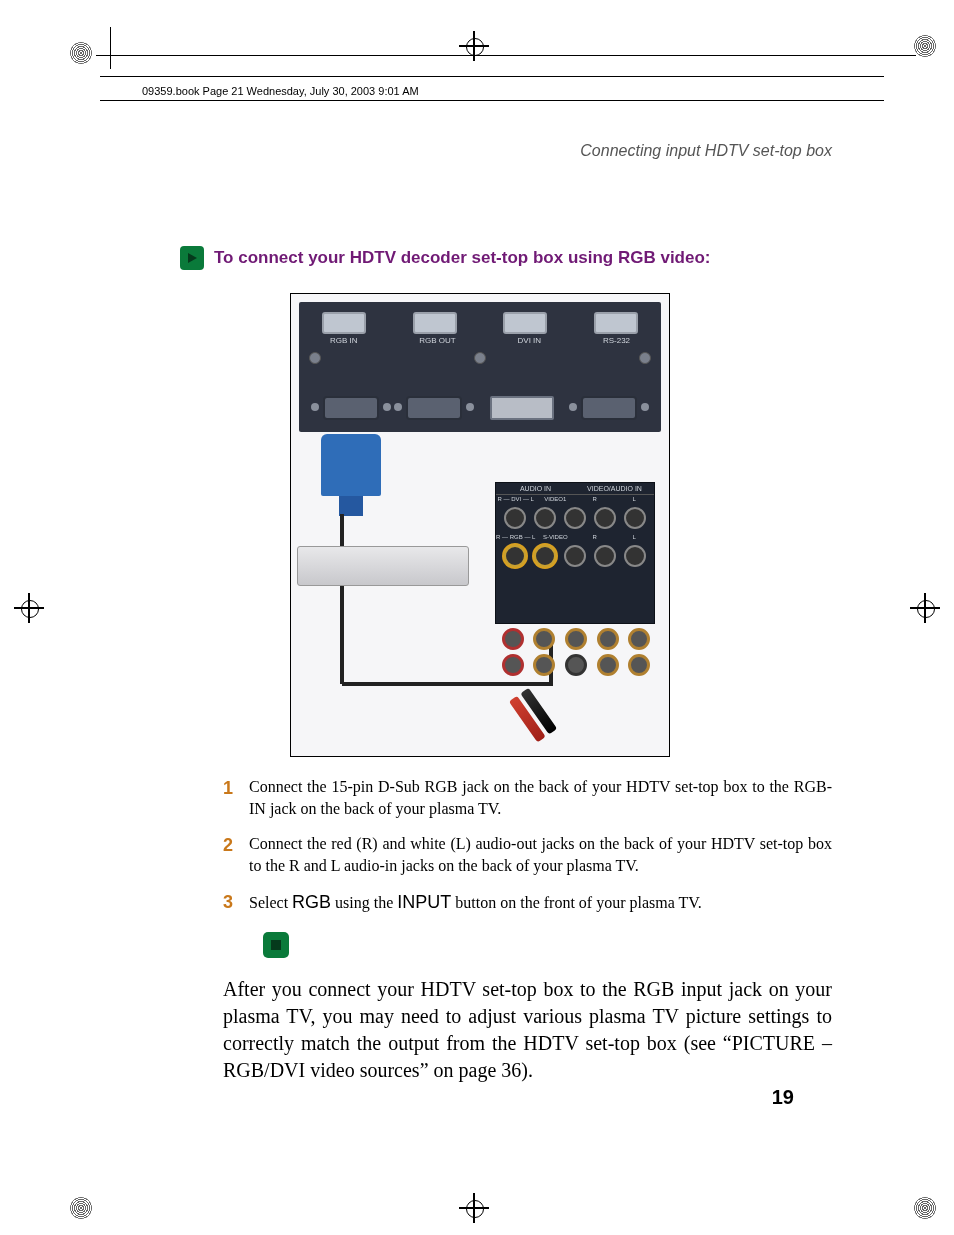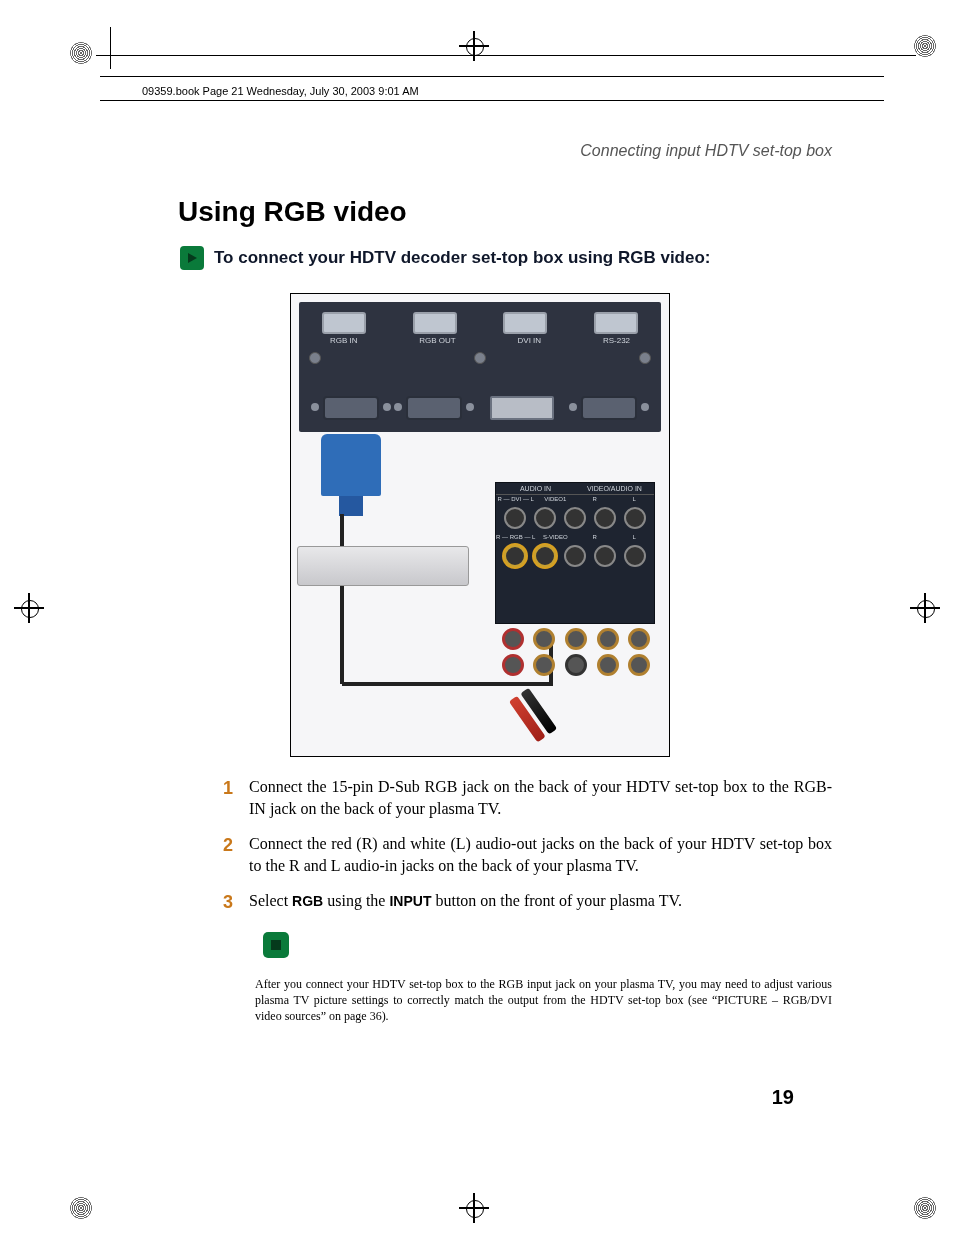--- a/index.html
+++ b/index.html
@@ -67,21 +67,21 @@
     position: absolute; left: 180px; top: 246px;
     display: flex; align-items: center; gap: 10px;
   }
   .play-icon {
     width: 24px; height: 24px; background: #0a7a3a; border-radius: 4px;
     display: flex; align-items: center; justify-content: center;
   }
   .play-icon svg { display: block; }
   .subhead {
     font-family: Arial, Helvetica, sans-serif; font-weight: bold;
-    font-size: 17px; color: #0f172a;
+    font-size: 17px; color: #701a75;
   }
 
   .diagram {
     position: absolute; left: 290px; top: 293px; width: 378px; height: 462px;
     border: 1px solid #000;
     background: #f6f6f8;
   }
   .panel-top {
     position: absolute; left: 8px; top: 8px; right: 8px; height: 130px;
     background: #2e3340; border-radius: 2px;
@@ -146,31 +146,31 @@
   .steps {
     position: absolute; left: 223px; top: 776px; right: 122px;
     font-size: 16px; line-height: 1.35;
   }
   .step { display: flex; margin-bottom: 14px; text-align: justify; }
   .step-num {
     font-family: Arial, Helvetica, sans-serif; font-weight: bold; color: #c9781a;
     font-size: 18px; width: 26px; flex-shrink: 0;
   }
   .step-body { flex: 1; }
-  .step-body b { font-family: Arial, Helvetica, sans-serif; font-weight: bold; font-size: 14px; }
+  .step-body b { font-family: Arial, Helvetica, sans-serif; font-weight: normal; font-size: 18px; }
 
   .stop-icon {
     position: absolute; left: 263px; top: 932px; width: 26px; height: 26px;
     background: #0a7a3a; border-radius: 5px; display:flex; align-items:center; justify-content:center;
   }
   .stop-icon div { width: 10px; height: 10px; background: #053a1c; }
 
   .after-para {
     position: absolute; left: 223px; top: 976px; right: 122px;
-    font-size: 12px; line-height: 1.35; text-align: justify; margin-left: 32px;
+    font-size: 20px; line-height: 1.35; text-align: justify;
   }
 
   .footer-url {
     position: absolute; left: 0; right: 0; top: 1092px; text-align: center;
     font-family: Arial, Helvetica, sans-serif; font-size: 12px; color: #666;
   }
   .page-num {
     position: absolute; right: 160px; top: 1086px;
     font-family: Arial, Helvetica, sans-serif; font-weight: bold; font-size: 20px;
   }
@@ -193,21 +193,20 @@
   <div class="crop-mark mr"><span class="reg-target"><span class="ring"></span></span></div>
   <div class="crop-mark mt"><span class="reg-target"><span class="ring"></span></span></div>
   <div class="crop-mark mb"><span class="reg-target"><span class="ring"></span></span></div>
 
   <div class="runhead-rule"></div>
   <div class="runhead">09359.book  Page 21  Wednesday, July 30, 2003  9:01 AM</div>
   <div class="runhead-rule2"></div>
 
   <div class="section-title">Connecting input HDTV set-top box</div>
 
-  <div class="h1">Using RGB video</div>
 
   <div class="subhead-row">
     <div class="play-icon">
       <svg width="12" height="12" viewBox="0 0 12 12">
           <polygon points="2,1 11,6 2,11" fill="#053a1c"></polygon>
         </svg>
     </div>
     <div class="subhead">To connect your HDTV decoder set-top box using RGB video:</div>
   </div>
 

